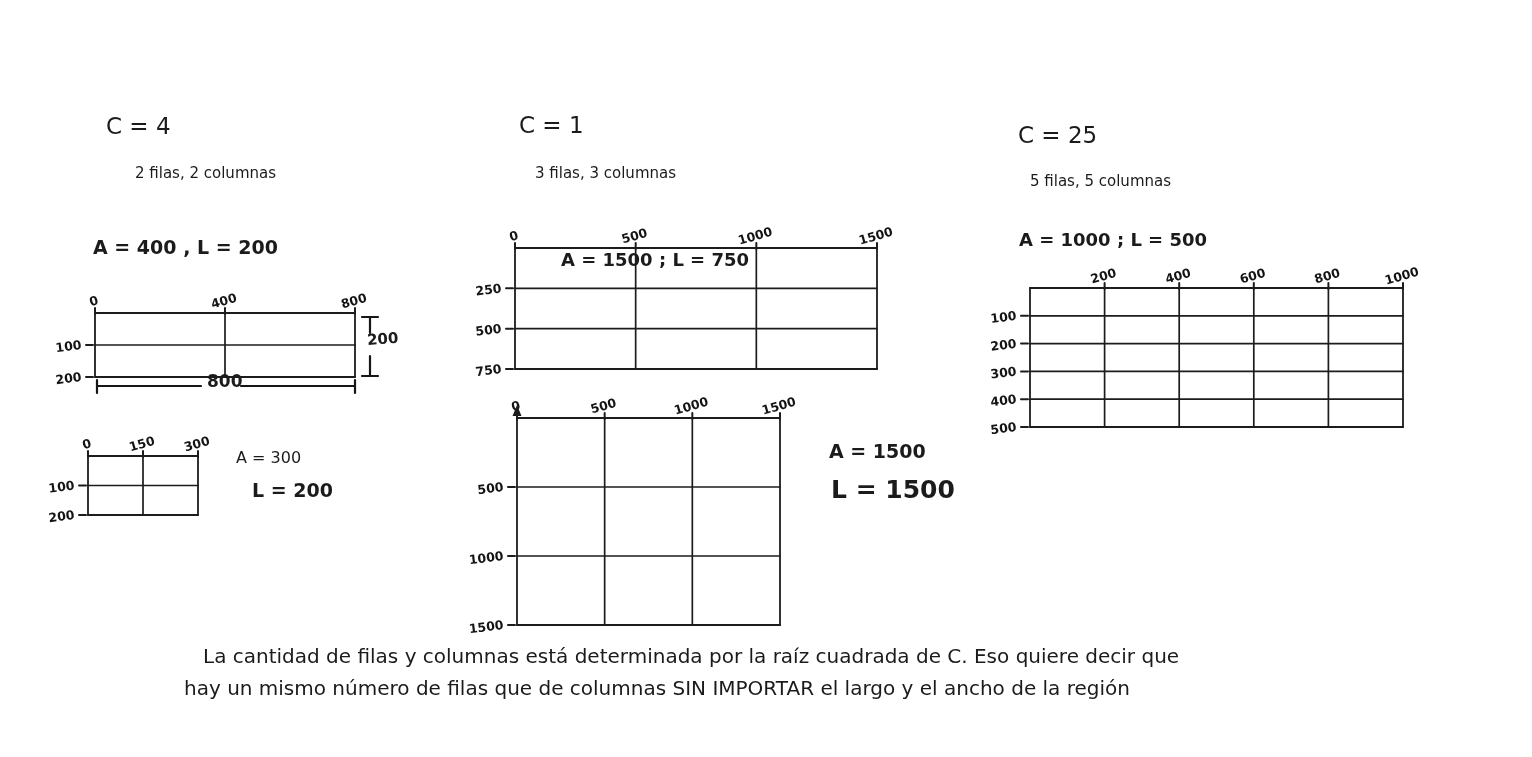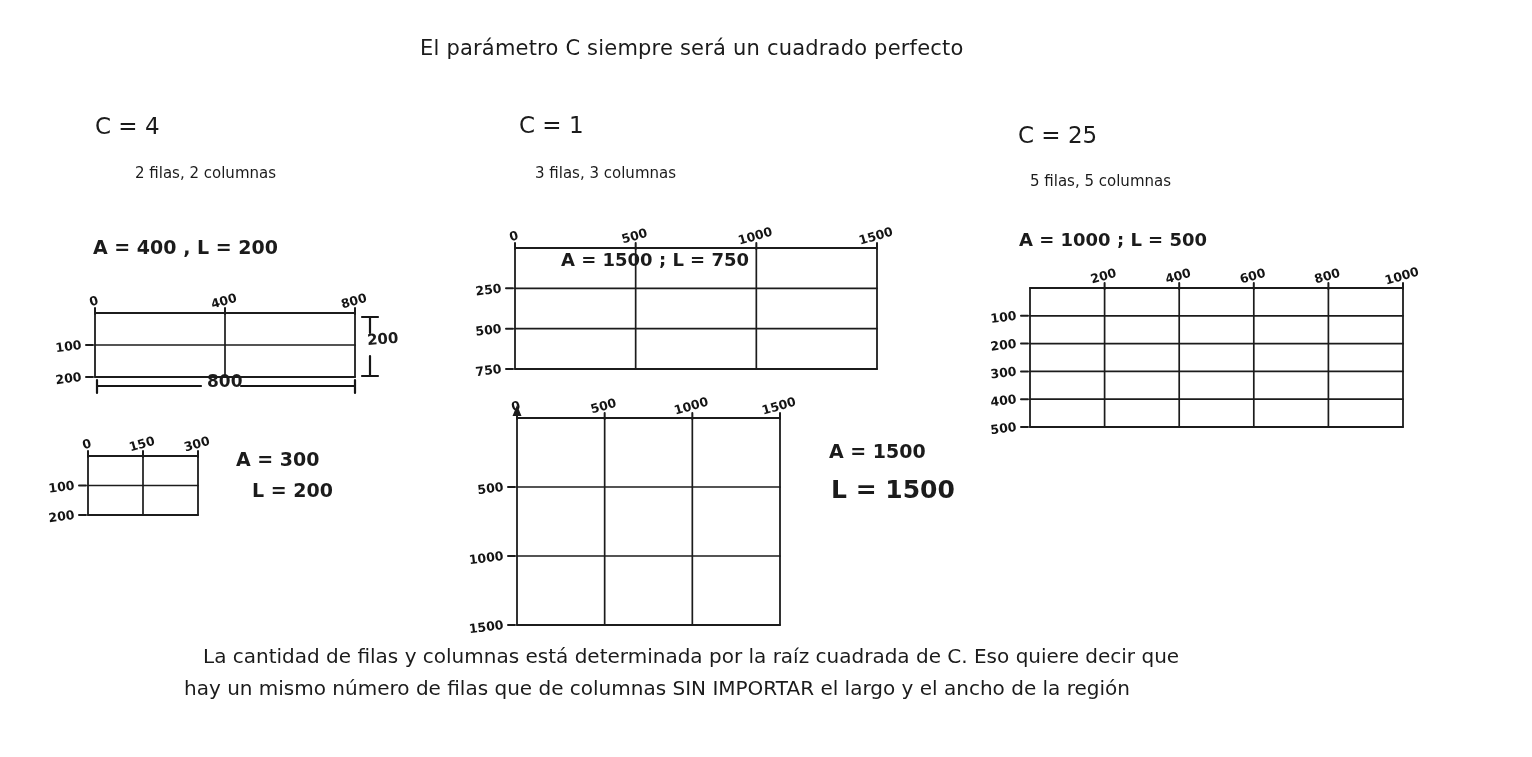--- a/index.html
+++ b/index.html
@@ -9,30 +9,30 @@
     color:#1b1b1b;
   }
   .canvas{position:relative;width:1532px;height:757px;background:#ffffff;overflow:hidden;}
   .txt{position:absolute;white-space:nowrap;}
   .title{left:420px;top:36px;font-size:21px;letter-spacing:0.2px;}
   .heading{font-size:23px;}
   .subheading{font-size:15px;}
   .params{font-size:18px;font-weight:700;}
 
   
-  .h-c4{left:95px;top:113px;text-align:center;}
+  .h-c4{left:106px;top:113px;text-align:center;}
   .s-c4{left:135px;top:164px;}
   .p-c4{left:93px;top:236px;font-size:19px;}
   .g-c4-main{left:95px;top:313px;width:260px;height:64px;}
   .bracket-right-c4{left:358px;top:312px;width:40px;height:70px;}
   .dl-height{left:367px;top:330px;font-size:15px;font-weight:700;transform:rotate(-4deg);}
   .bracket-bottom-c4{left:95px;top:376px;width:262px;height:22px;}
   .dl-width{left:207px;top:371px;font-size:17px;font-weight:700;}
   .g-c4-small{left:88px;top:456px;width:110px;height:59px;font-size:11.5px;}
-  .p-c4b-a{left:236px;top:448px;font-size:19px;font-weight:700;}
+  .p-c4b-a{left:236px;top:448px;font-size:16px;font-weight:400;}
   .p-c4b-l{left:252px;top:479px;font-size:19px;font-weight:700;}
 
   
   .h-c9{left:519px;top:112px;}
   .s-c9{left:535px;top:164px;}
   .p-c9{left:561px;top:201px;margin-top:48px;}
   .g-c9-wide{left:515px;top:248px;width:362px;height:121px;font-size:13.5px;}
   .g-c9-square{left:517px;top:418px;width:263px;height:207px;font-size:14px;}
   .p-c9b-a{left:829px;top:440px;font-size:19px;font-weight:700;}
   .p-c9b-l{left:831px;top:475px;font-size:25px;font-weight:700;}
@@ -52,21 +52,20 @@
   .grid-box svg{overflow:visible;display:block;}
   .grid-box text{font-family:inherit;font-size:inherit;font-weight:700;fill:#141414;}
   .dim{position:absolute;}
   .dim path{stroke:#161616;stroke-width:2.2;fill:none;stroke-linecap:round;}
 </style>
 </head>
 <body>
 
 <div class="canvas">
 
-  <div class="txt title">El parámetro C siempre será un cuadrado perfecto</div>
 
   <div class="txt heading h-c4">C = 4</div>
   <div class="txt subheading s-c4">2 filas, 2 columnas</div>
   <div class="txt params p-c4">A = 400 ,   L = 200</div>
 
   <div class="grid-box g-c4-main">
       <svg width="260" height="64">
         <line x1="0" y1="0" x2="260" y2="0" stroke="#1c1c1c" stroke-width="1.8" stroke-linecap="round"></line>
         <line x1="260" y1="0" x2="260" y2="64" stroke="#1c1c1c" stroke-width="1.8" stroke-linecap="round"></line>
         <line x1="0" y1="64" x2="260" y2="64" stroke="#1c1c1c" stroke-width="1.8" stroke-linecap="round"></line>

